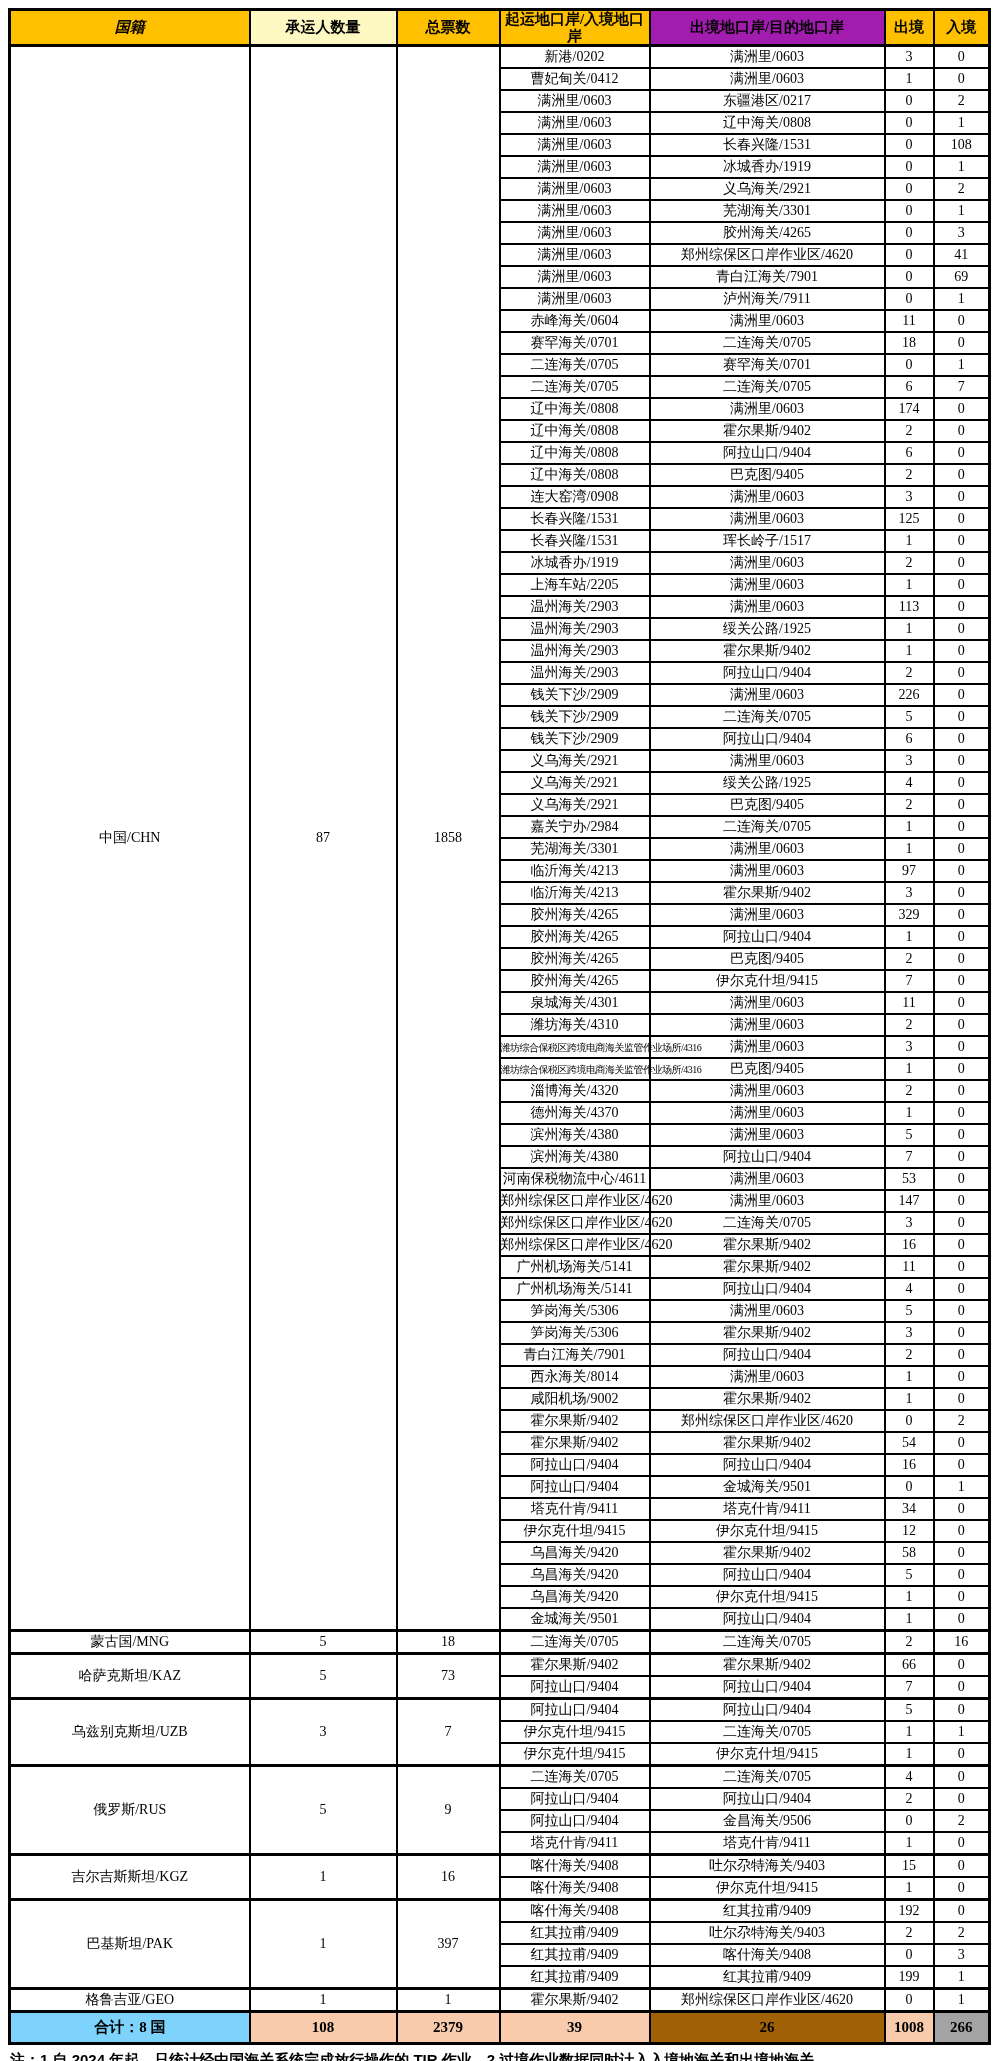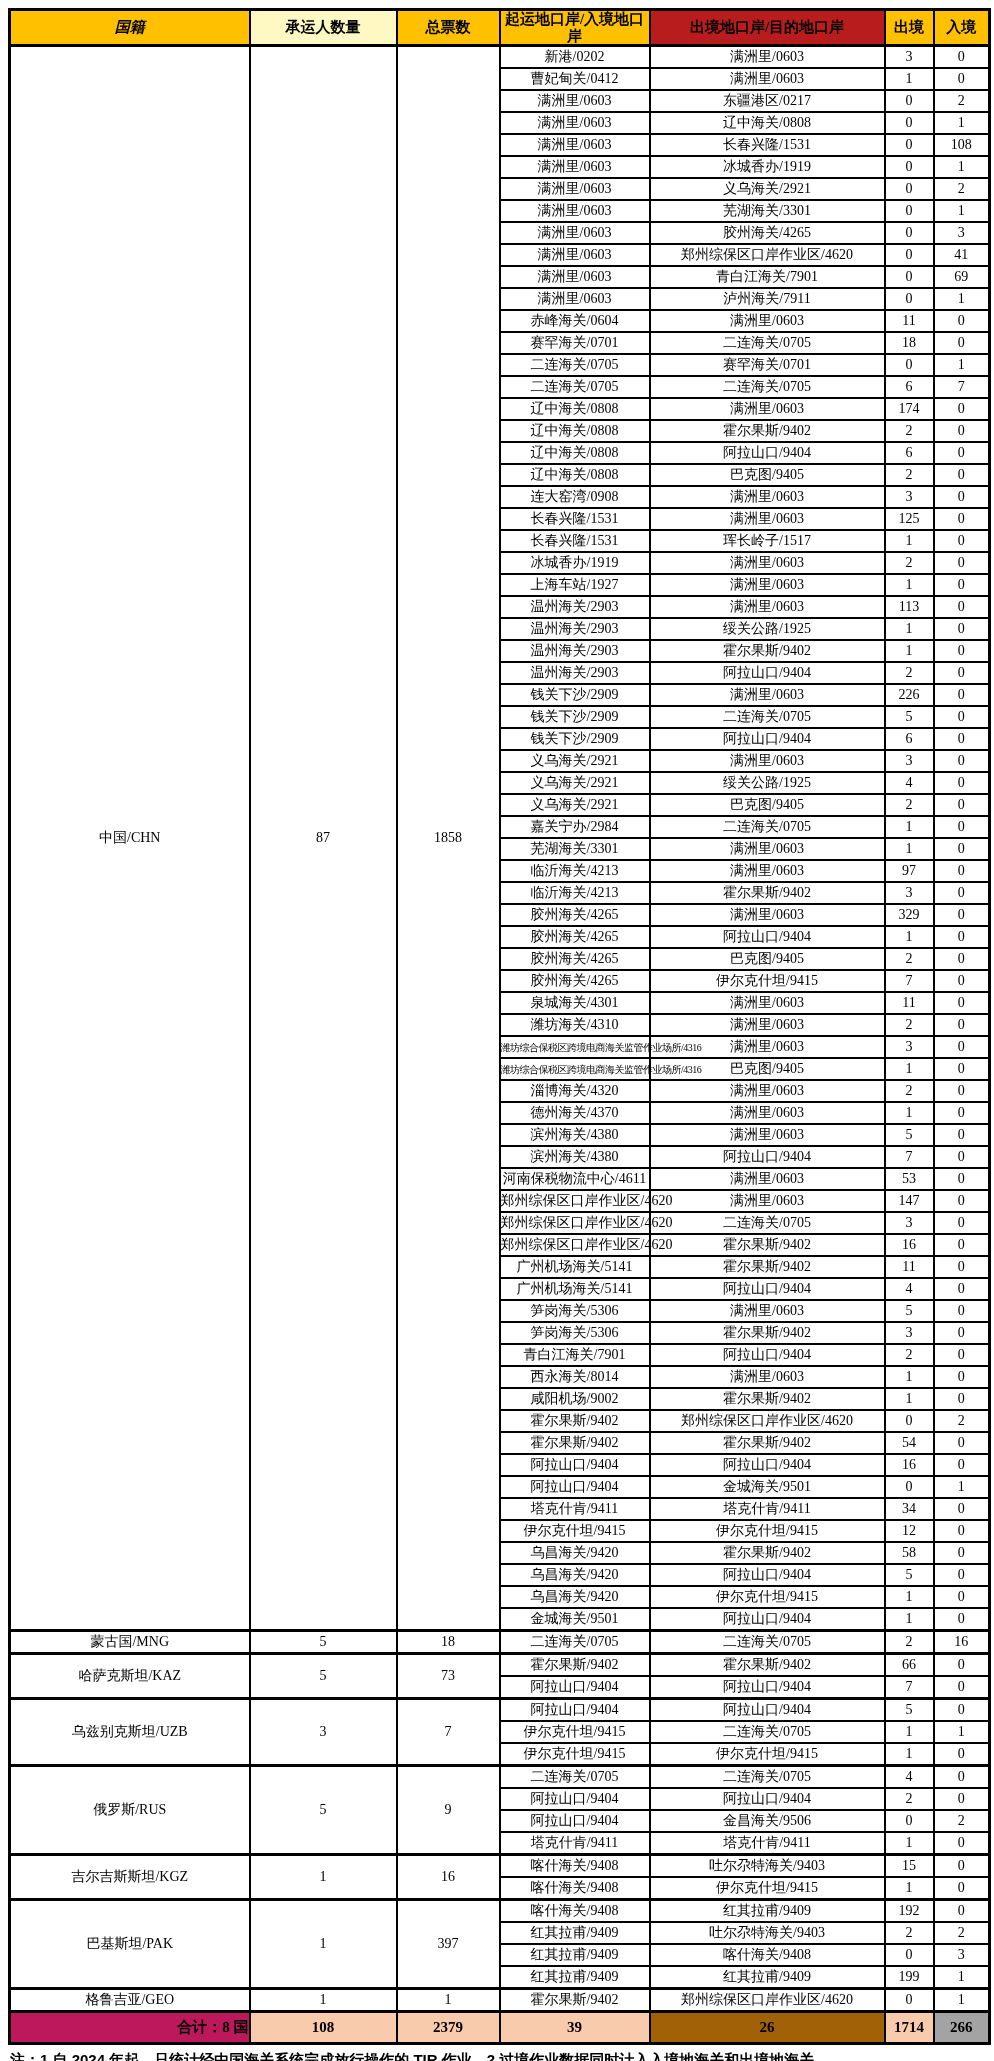--- a/index.html
+++ b/index.html
@@ -72,21 +72,21 @@
       <col style="width:235px">
       <col style="width:49px">
       <col style="width:56px">
     </colgroup>
     <thead>
       <tr>
         <th style="background: rgb(255, 192, 0); font-style: italic;">国籍</th>
         <th style="background: #fef9c3;">承运人数量</th>
         <th style="background: rgb(255, 192, 0);">总票数</th>
         <th style="background: rgb(255, 192, 0);">起运地口岸/入境地口岸</th>
-        <th style="background: #b91c1c; margin-left: 32px;">出境地口岸/目的地口岸</th>
+        <th style="background: #a21caf; margin-left: 32px;">出境地口岸/目的地口岸</th>
         <th style="background: rgb(255, 192, 0);">出境</th>
         <th style="background: rgb(255, 192, 0);">入境</th>
       </tr>
     </thead>
     <tbody>
         <tr class="group-start">
           <td rowspan="72" class="nat">中国/CHN</td>
           <td rowspan="72" class="cnt">87</td>
           <td rowspan="72" class="cnt">1858</td>
           <td>新港/0202</td>
@@ -226,21 +226,21 @@
           <td>1</td>
           <td>0</td>
         </tr>
         <tr>
           <td>冰城香办/1919</td>
           <td>满洲里/0603</td>
           <td>2</td>
           <td>0</td>
         </tr>
         <tr>
-          <td>上海车站/1927</td>
+          <td>上海车站/2205</td>
           <td>满洲里/0603</td>
           <td>1</td>
           <td>0</td>
         </tr>
         <tr>
           <td>温州海关/2903</td>
           <td>满洲里/0603</td>
           <td>113</td>
           <td>0</td>
         </tr>
@@ -639,24 +639,24 @@
           <td rowspan="1" class="cnt">1</td>
           <td rowspan="1" class="cnt">1</td>
           <td>霍尔果斯/9402</td>
           <td>郑州综保区口岸作业区/4620</td>
           <td>0</td>
           <td>1</td>
         </tr>
       </tbody>
     <tfoot>
       <tr>
-        <td style="background: #be185d; text-align: right;">合计：8 国</td>
+        <td style="background: #7dd3fc;">合计：8 国</td>
         <td style="background: rgb(248, 203, 173);">108</td>
         <td style="background: rgb(248, 203, 173); text-align: center;">2379</td>
         <td style="background: rgb(248, 203, 173);">39</td>
         <td style="background: #a16207;">26</td>
-        <td style="background: rgb(248, 203, 173);">1714</td>
+        <td style="background: rgb(248, 203, 173);">1008</td>
         <td style="background: #a3a3a3; text-align: center;">266</td>
       </tr>
     </tfoot>
   </table>
   <div class="note">注：1.自 2024 年起，只统计经中国海关系统完成放行操作的 TIR 作业。2.过境作业数据同时计入入境地海关和出境地海关。</div>
 </div>
 
 </body></html>

